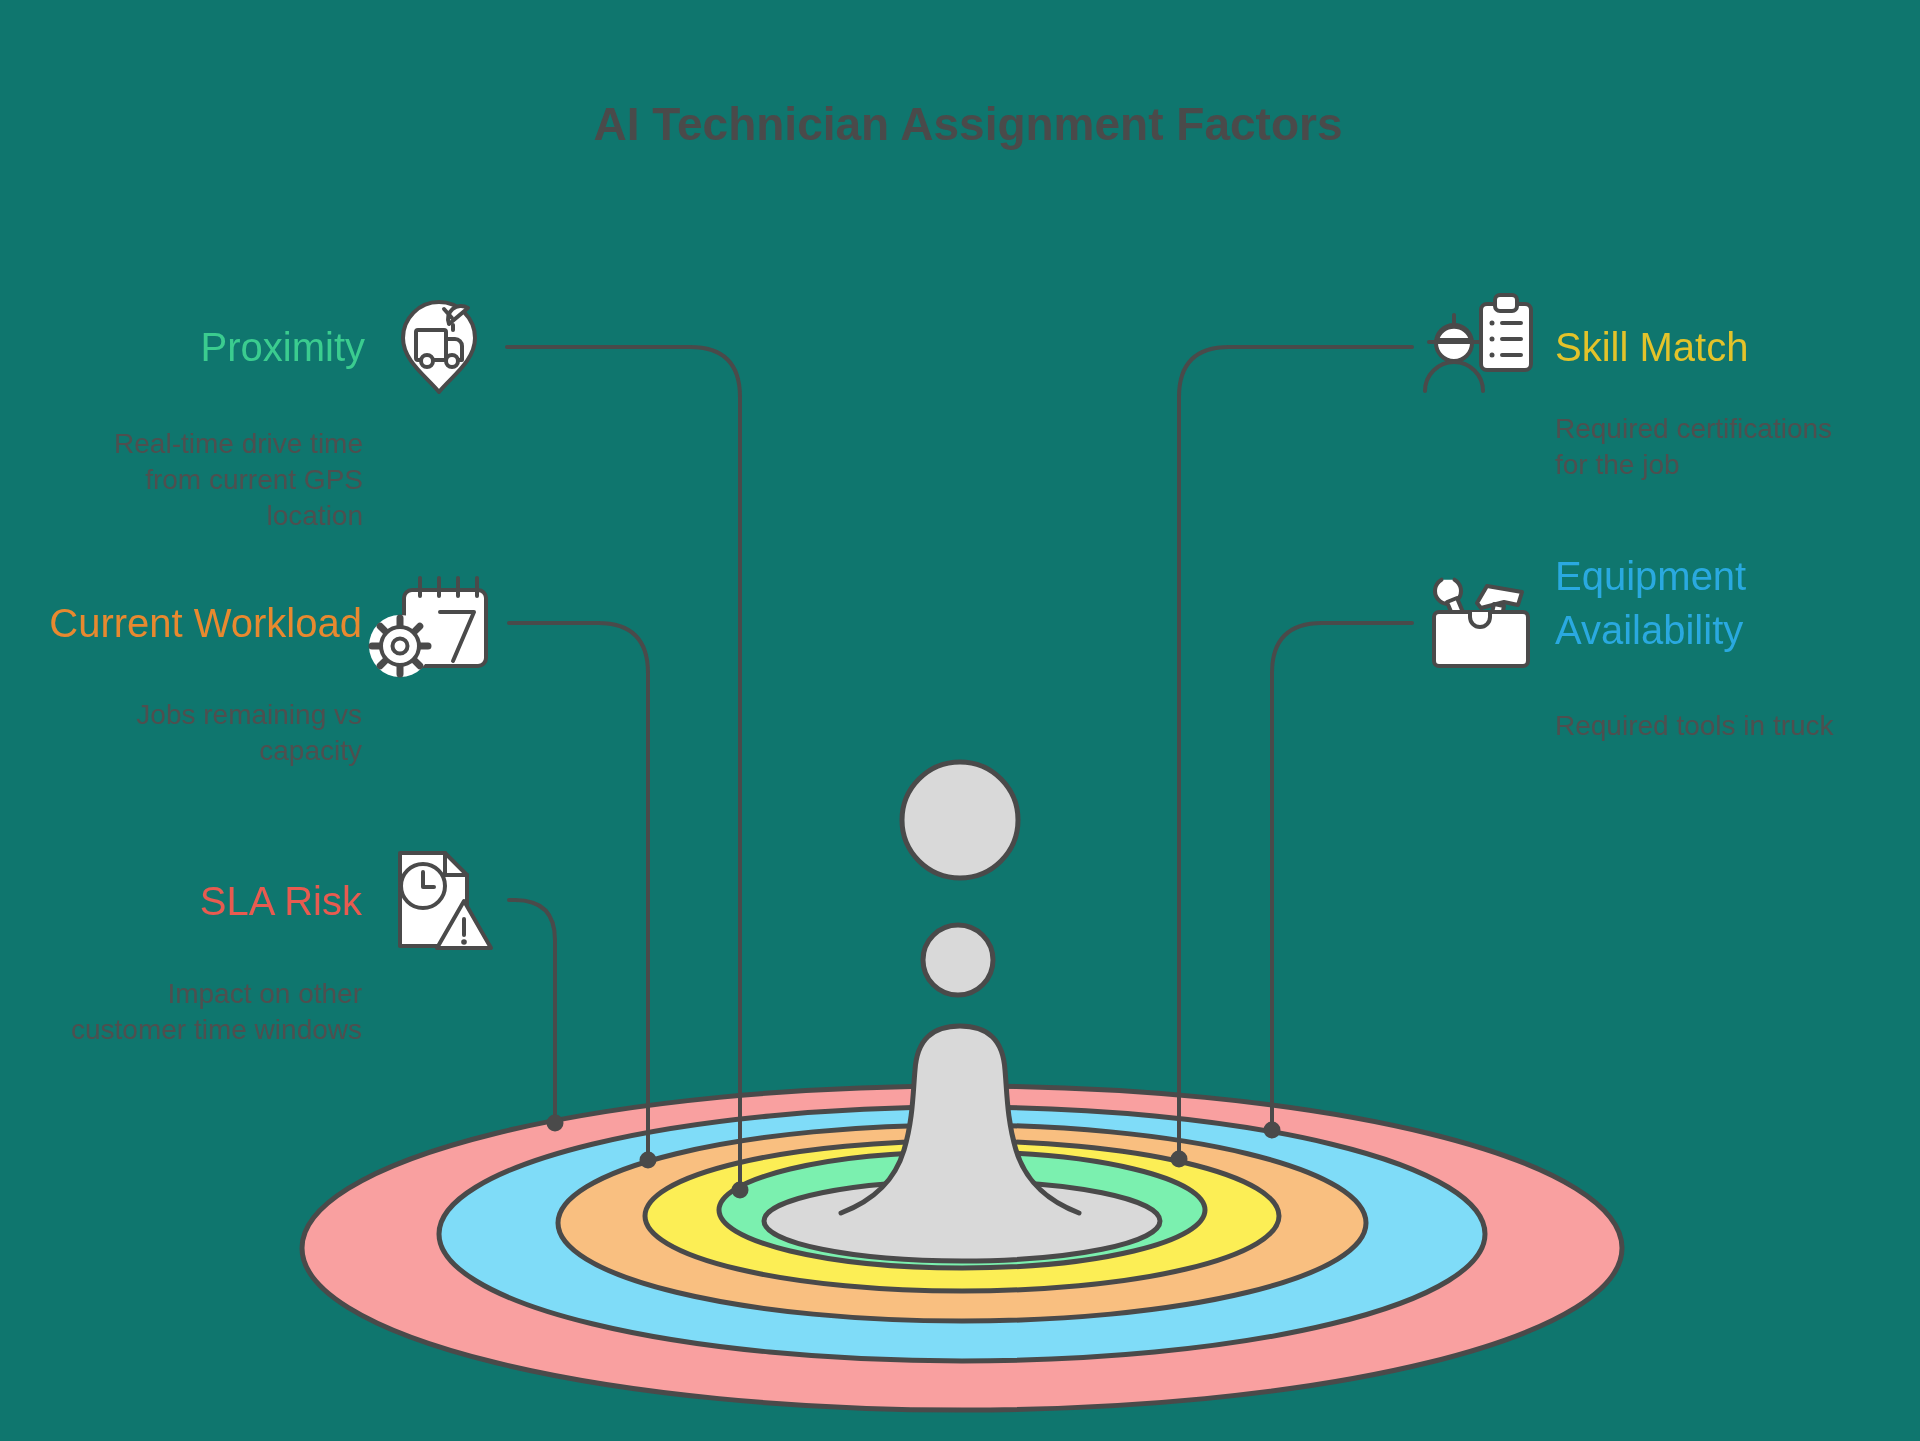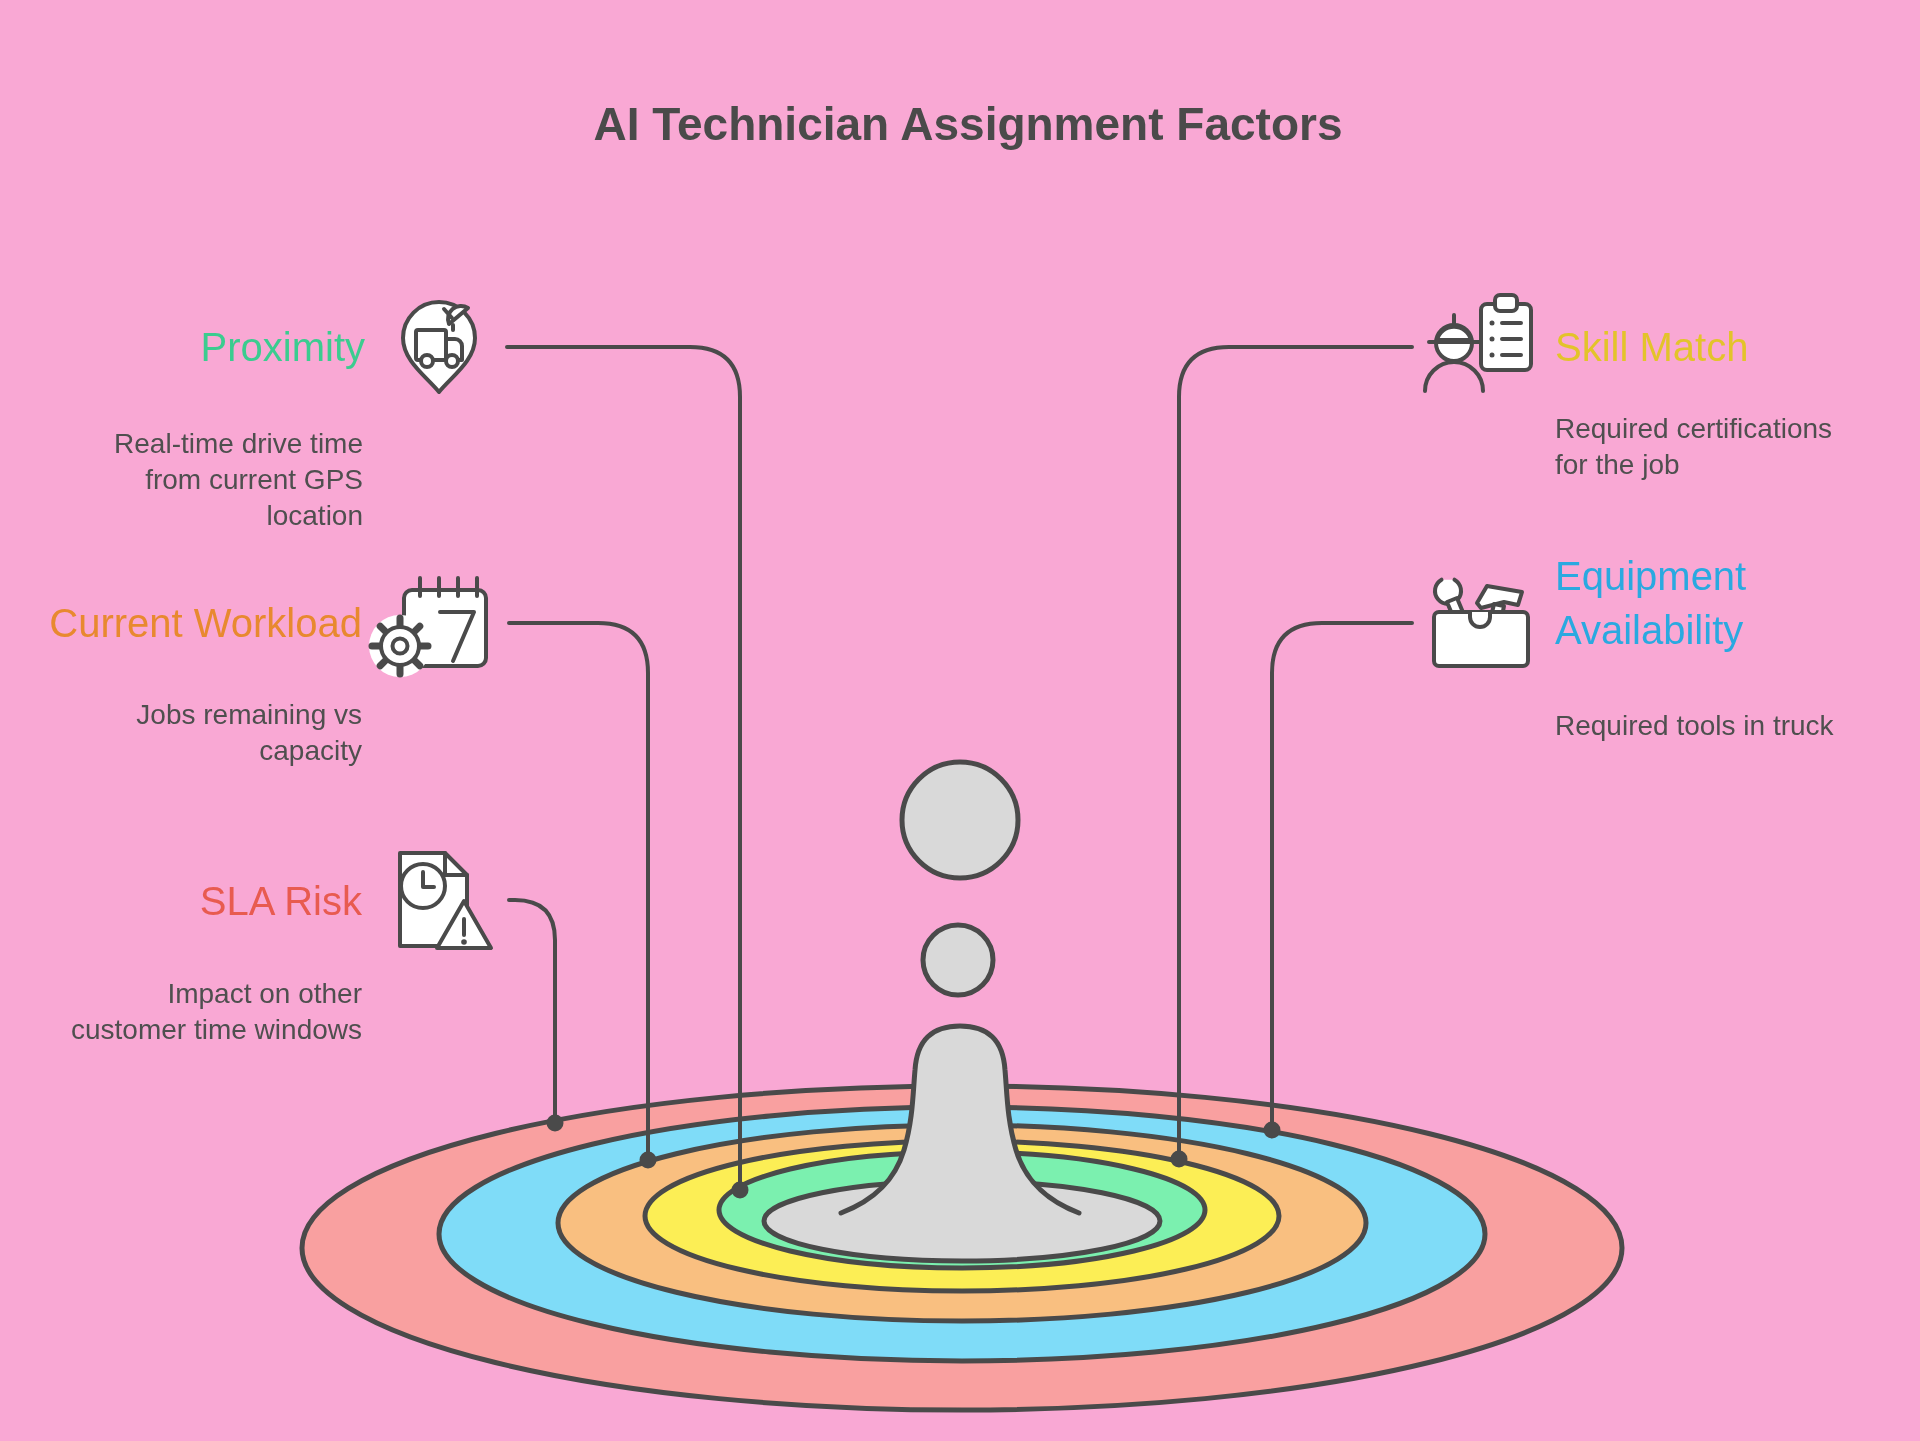--- a/index.html
+++ b/index.html
@@ -4,21 +4,21 @@
 <style>
   html, body {
     margin: 0;
     padding: 0;
     background: #ffffff;
   }
   .stage {
     width: 1920px;
     height: 1441px;
     position: relative;
-    background: #f9a8d4;
+    background: #0f766e;
   }
   svg { display: block; }
   text {
     font-family: "Liberation Sans", sans-serif;
   }
   .title {
     font-size: 46px;
     font-weight: 700;
     fill: #4a4a4a;
   }

